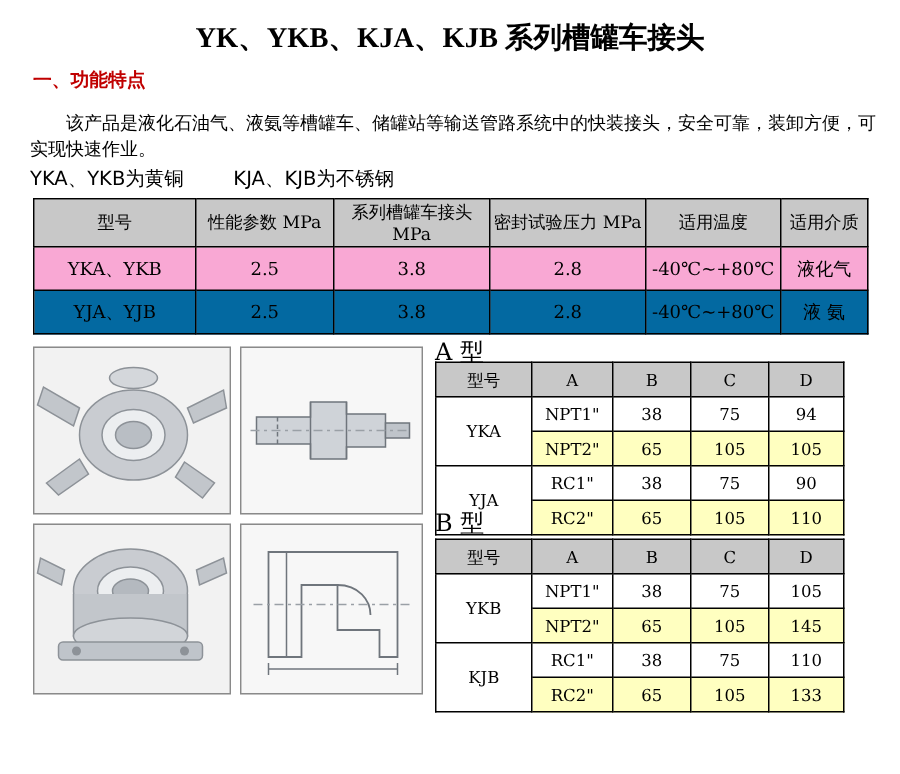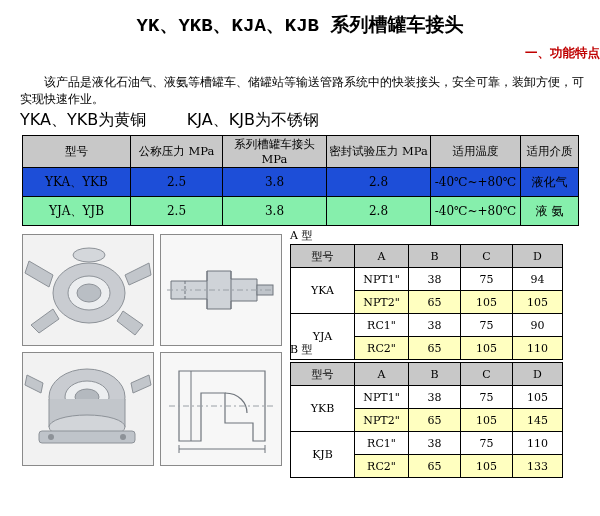--- a/index.html
+++ b/index.html
@@ -8,44 +8,43 @@
     background:#ffffff;
     font-family:"DejaVu Sans","Liberation Sans",sans-serif;
     color:#000;
     overflow:hidden;
     position:relative;
   }
   .page{position:relative;width:600px;height:516px;}
 
   .title{
     text-align:center;
-    font-family:Liberation Mono, monospace;
+    font-family:Liberation Serif, serif;
     font-weight:bold;
     font-size:19px;
     letter-spacing:0px;
     padding-top:12px;
     color:#000;
   }
 
   .sec-head{
     color:#c00000;
     font-weight:bold;
     font-size:12.5px;
     margin:7px 0 2px 22px;
-    text-align:right;
   }
   .para{
     font-size:12px;
     line-height:17px;
     margin:12px 16px 0 20px;
     text-indent:24px;
     text-align:justify;
   }
   .matline{
-    font-size:16px;
+    font-size:13px;
     margin:2px 0 0 20px;
     white-space:pre;
   }
 
   
   table{border-collapse:collapse;}
   .perf{
     margin:4px 0 0 22px;
     width:556px;
     table-layout:fixed;
@@ -54,35 +53,35 @@
     border:1px solid #000;
     text-align:center;
     font-size:12px;
     height:26px;
     font-family:"DejaVu Serif","Liberation Serif",serif;
   }
   .perf .hdr td{
     background:#c8c8c8;
     font-size:11.5px;
   }
-  .perf .r1 td{background:#1d4ed8;}
-  .perf .r2 td{background:#86efac;text-align:center;}
+  .perf .r1 td{background:#f9a8d4;}
+  .perf .r2 td{background:#0369a1;text-align:center;}
 
   
   .dim-wrap{position:relative;margin-top:8px;}
 
   .imgblock{
     position:absolute;
     border:1px solid #8a8a8a;
     background:#f4f4f4;
     overflow:hidden;
   }
   .imgcap{
     position:absolute;
-    font-size:11px;
+    font-size:16px;
     font-family:"DejaVu Serif","Liberation Serif",serif;
   }
 
   .dimtable{
     position:absolute;
     width:272px;
     table-layout:fixed;
   }
   .dimtable td{
     border:1px solid #000;
@@ -114,21 +113,21 @@
       <col style="width:108px">
         <col style="width:92px">
         <col style="width:104px">
       <col style="width:104px">
         <col style="width:90px">
         <col style="width:58px">
     </colgroup>
     <tbody>
         <tr class="hdr">
       <td>型号</td>
-      <td>公称压力 MPa</td>
+      <td>性能参数 MPa</td>
       <td>系列槽罐车接头 MPa</td>
       <td>密封试验压力 MPa</td>
       <td>适用温度</td>
       <td>适用介质</td>
     </tr>
     <tr class="r1">
       <td>YKA、YKB</td>
       <td>2.5</td>
       <td>3.8</td>
       <td>2.8</td>

